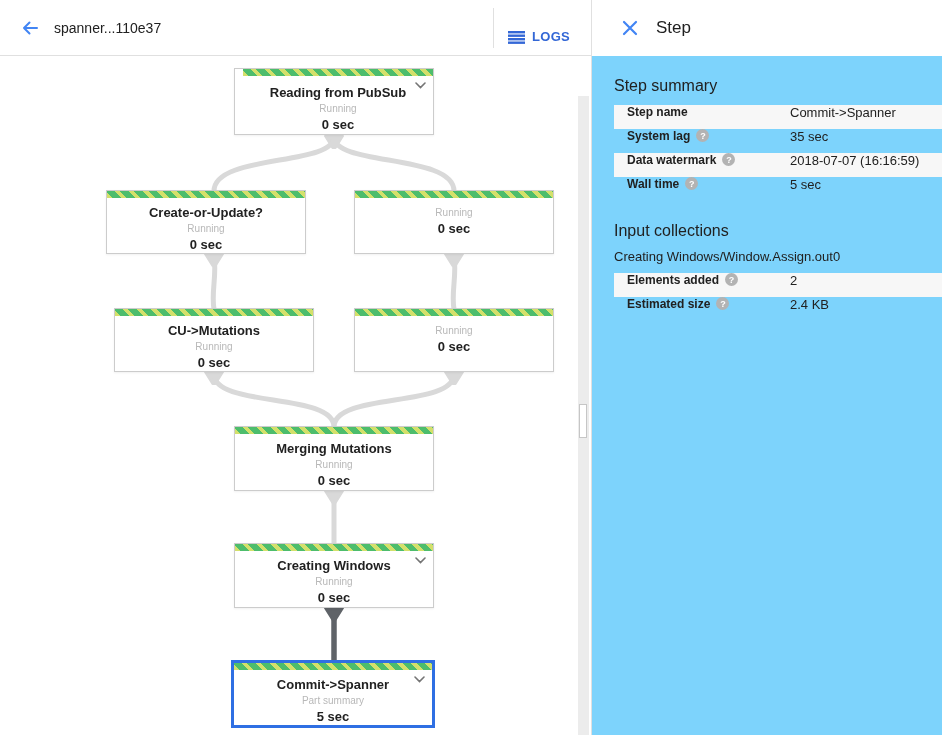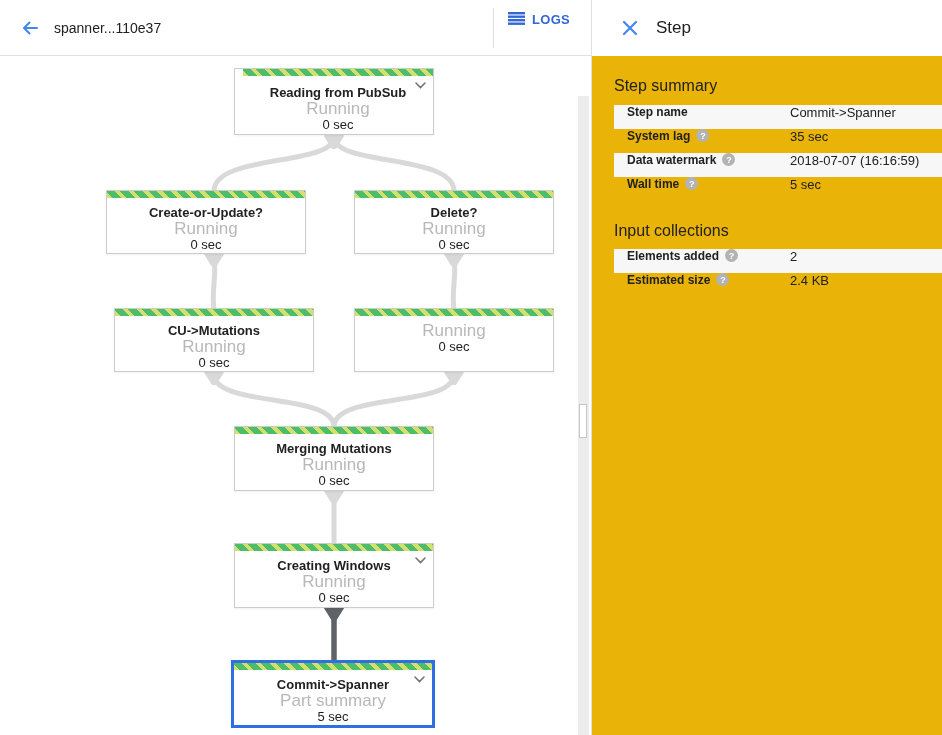--- a/index.html
+++ b/index.html
@@ -23,21 +23,21 @@
   .app{position:relative;width:942px;height:735px;background:#fff;}
 
   
   .left-header{position:absolute;left:0;top:0;width:591px;height:56px;
     border-bottom:1px solid var(--divider);display:flex;align-items:center;background:#fff;}
   .back-btn{margin-left:14px;width:32px;height:32px;border:none;background:transparent;
     display:flex;align-items:center;justify-content:center;cursor:pointer;}
   .job-title{font-size:14px;font-weight:400;color:var(--text-primary);margin-left:8px;text-align:center;}
   .header-vdivider{position:absolute;left:493px;top:8px;width:1px;height:40px;background:var(--divider);}
   .logs-btn{position:absolute;left:508px;top:12px;height:32px;border:none;background:transparent;
-    display:flex;align-items:flex-start;gap:7px;cursor:pointer;color:var(--logs-blue);
+    display:flex;align-items:flex-end;gap:7px;cursor:pointer;color:var(--logs-blue);
     font-size:13px;font-weight:700;letter-spacing:.3px;font-family:inherit;}
   .right-header{position:absolute;left:592px;top:0;width:350px;height:56px;
     display:flex;align-items:center;background:#fff;}
   .close-btn{margin-left:24px;width:28px;height:28px;border:none;background:transparent;
     display:flex;align-items:center;justify-content:center;cursor:pointer;}
   .panel-title{font-size:17px;font-weight:400;margin-left:12px;}
   .panel-vdivider{position:absolute;left:591px;top:0;width:1px;height:735px;background:var(--divider);z-index:5;}
 
   
   .graph{position:absolute;left:0;top:56px;width:591px;height:679px;background:#fff;overflow:hidden;}
@@ -46,38 +46,38 @@
   .edge.dark{stroke:var(--edge-dark);stroke-width:5.5;}
   .funnel{fill:var(--edge-gray);stroke:var(--edge-gray);stroke-width:2;stroke-linejoin:round;}
   .funnel.dark{fill:var(--edge-dark);stroke:var(--edge-dark);}
 
   .node{position:absolute;width:200px;height:64px;background:#fff;
     border:1px solid var(--node-border);box-shadow:0 1px 2px rgba(0,0,0,.06);cursor:pointer;}
   .stripe{height:7px;width:100%;
     background:repeating-linear-gradient(45deg,var(--stripe-lime) 0 4px,var(--stripe-green) 4px 10px);}
   .node-body{text-align:center;padding-top:7px;line-height:16px;}
   .node-title{font-size:13px;font-weight:700;color:var(--text-primary);}
-  .node-status{font-size:17px;color:var(--status-text);}
-  .node-time{font-size:13px;color:var(--text-primary);}
+  .node-status{font-size:10px;color:var(--status-text);}
+  .node-time{font-size:13px;color:var(--text-primary);font-weight:bold;}
   .node-chevron{position:absolute;right:7px;top:13px;cursor:pointer;}
   .n1{left:234px;top:12px;height:67px;padding-left:8px;}
   .n1 .node-body{padding-top:9px;}
   .n2{left:106px;top:134px;}
   .n3{left:354px;top:134px;}
   .n4{left:114px;top:252px;}
   .n5{left:354px;top:252px;}
   .n6{left:234px;top:370px;height:65px;}
   .n7{left:234px;top:487px;height:65px;}
   .n8{left:231px;top:604px;width:204px;height:68px;border:3px solid var(--selected-node-border);box-shadow:none;}
 
   .scroll-track{position:absolute;left:578px;top:40px;width:11px;height:639px;background:#ececec;cursor:pointer;}
   .scroll-thumb{position:absolute;left:1px;top:308px;width:8px;height:34px;background:#fff;border:1px solid #c6c6c6;cursor:grab;}
 
   
-  .panel{position:absolute;left:592px;top:56px;width:350px;height:679px;background:#eab308;}
+  .panel{position:absolute;left:592px;top:56px;width:350px;height:679px;background:#7dd3fc;}
   .section-heading{font-size:16px;font-weight:400;color:var(--text-primary);margin:21px 0 0 22px;}
   .ptable{margin-top:10px;}
   .prow{position:relative;display:flex;align-items:flex-start;height:24px;margin-left:22px;padding-left:13px;}
   .prow.alt{background:var(--row-alt-bg);}
   .plabel{font-size:12px;font-weight:700;color:var(--text-primary);}
   .pvalue{position:absolute;left:176px;font-size:13px;font-weight:400;color:var(--text-primary);}
   .help{display:inline-flex;align-items:center;justify-content:center;width:13px;height:13px;margin-left:6px;
     border-radius:50%;background:var(--help-icon-bg);color:#fff;font-size:9px;font-weight:700;cursor:pointer;}
   .collection-name{font-size:13px;color:var(--text-primary);margin:9px 0 0 22px;}
   .ic-table{margin-top:9px;}
@@ -153,21 +153,20 @@
       <div class="node-body">
         <div class="node-title">Create-or-Update?</div>
         <div class="node-status">Running</div>
         <div class="node-time">0 sec</div>
       </div>
     </div>
 
     <div class="node n3">
       <div class="stripe"></div>
       <div class="node-body">
-        <div class="node-title">Delete?</div>
         <div class="node-status">Running</div>
         <div class="node-time">0 sec</div>
       </div>
     </div>
 
     <div class="node n4">
       <div class="stripe"></div>
       <div class="node-body">
         <div class="node-title">CU-&gt;Mutations</div>
         <div class="node-status">Running</div>
@@ -240,20 +239,21 @@
         <span class="pvalue">2018-07-07 (16:16:59)</span>
       </div>
       <div class="prow">
         <span class="plabel">Wall time</span>
         <span class="help">?</span>
         <span class="pvalue">5 sec</span>
       </div>
     </div>
 
     <h2 class="section-heading">Input collections</h2>
+    <div class="collection-name">Creating Windows/Window.Assign.out0</div>
     <div class="ptable ic-table">
       <div class="prow alt">
         <span class="plabel">Elements added</span>
         <span class="help">?</span>
         <span class="pvalue">2</span>
       </div>
       <div class="prow">
         <span class="plabel">Estimated size</span>
         <span class="help">?</span>
         <span class="pvalue">2.4 KB</span>

